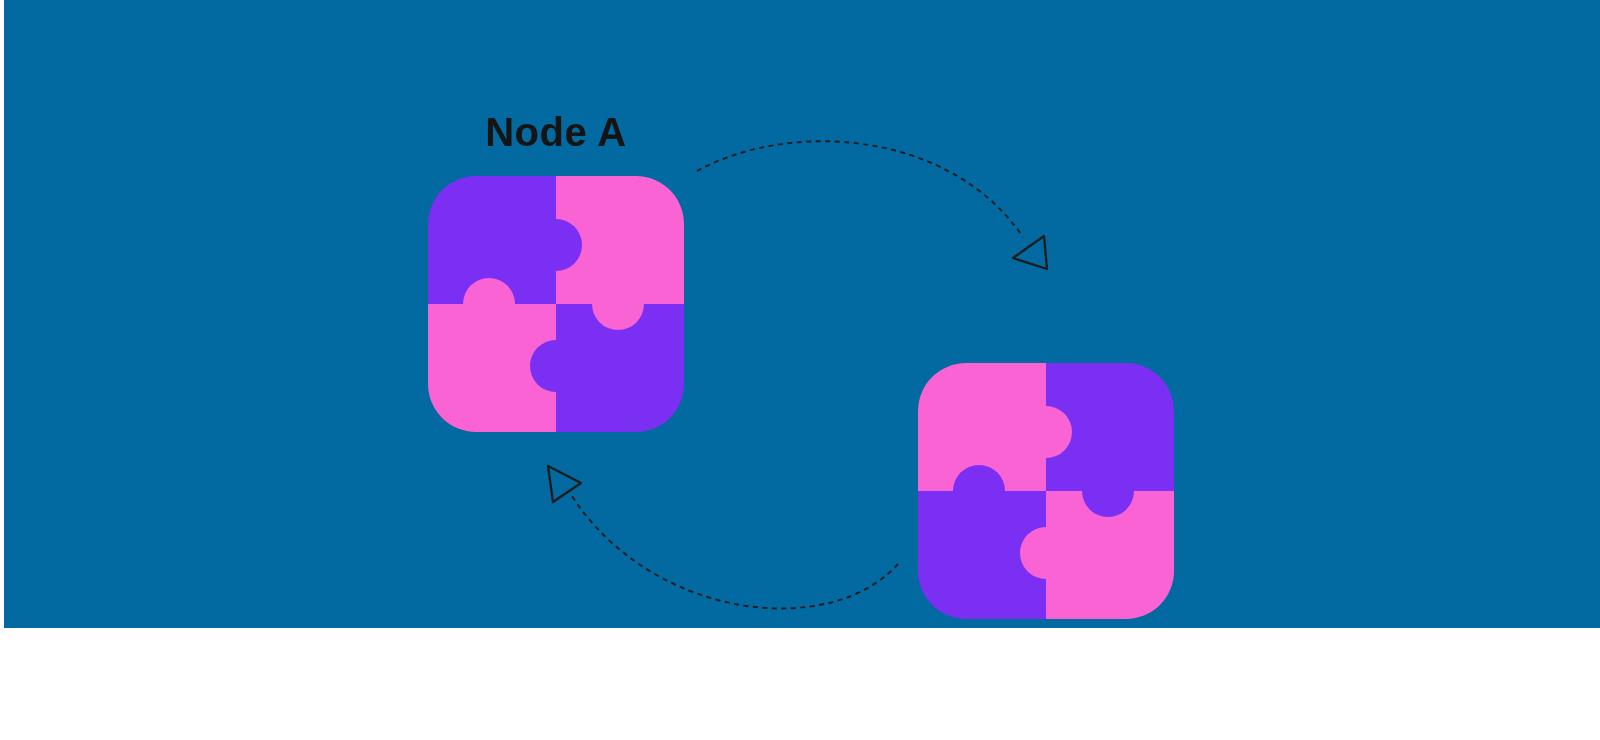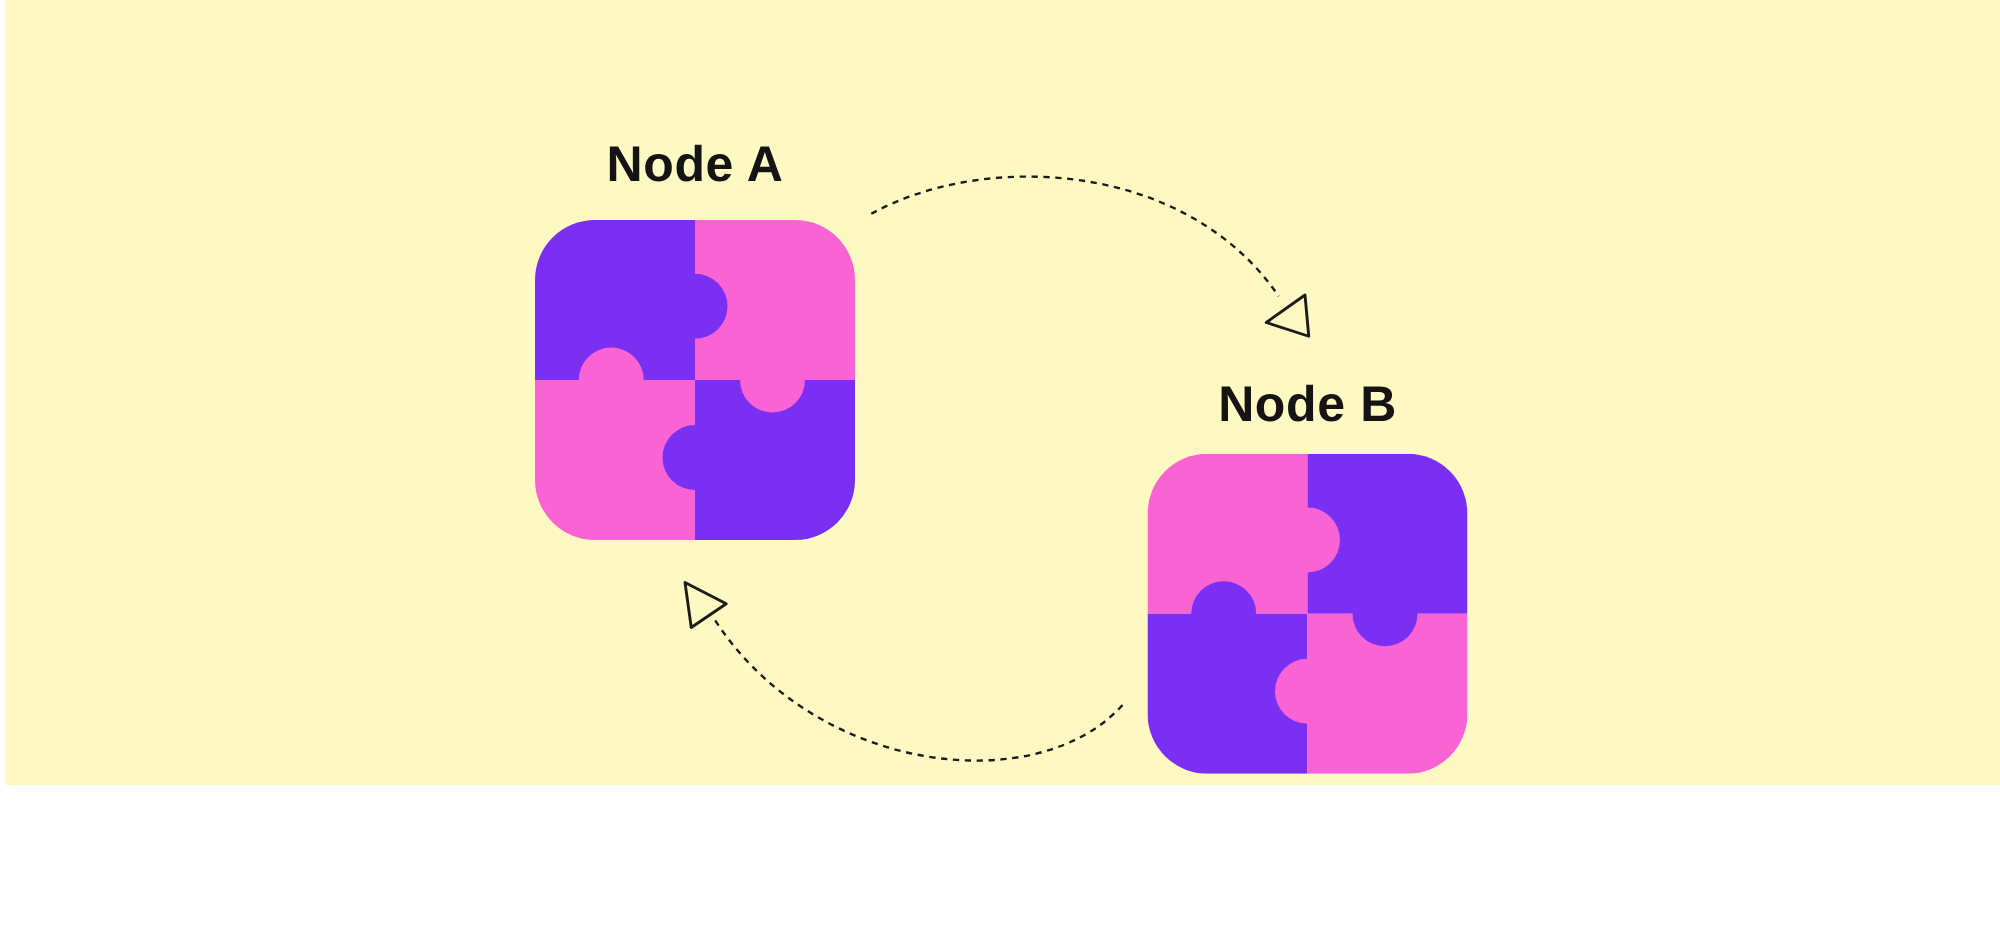--- a/index.html
+++ b/index.html
@@ -9,21 +9,21 @@
     height: 740px;
     background: #ffffff;
     overflow: hidden;
     font-family: "Liberation Sans", sans-serif;
   }
   .canvas {
     position: absolute;
     left: 0; top: 0;
     width: 1600px;
     height: 632px;
-    background: #fef9c3;
+    background: #0369a1;
   }
   .edge-strip {
     position: absolute;
     background: #ffffff;
     z-index: 5;
   }
   .edge-left   { left: 0; top: 0; width: 4px; height: 740px; }
   .edge-bottom { left: 0; bottom: 0; width: 1600px; height: 4px; }
   .connector-layer {
     position: absolute;
@@ -85,21 +85,20 @@
         <rect x="0" y="128" width="128" height="128" fill="#FA63D3"></rect>
         <rect x="128" y="128" width="128" height="128" fill="#7B2FF2"></rect>
         <circle cx="128" cy="69" r="26" fill="#7B2FF2"></circle>
         <circle cx="61" cy="128" r="26" fill="#FA63D3"></circle>
         <circle cx="190" cy="128" r="26" fill="#FA63D3"></circle>
         <circle cx="128" cy="190" r="26" fill="#7B2FF2"></circle>
       </g>
     </svg>
   </div>
 
-  <div class="node-label label-b">Node B</div>
 
   <div class="node node-b">
     <svg viewBox="0 0 256 256">
       <defs>
         <clipPath id="clipB">
             <rect x="0" y="0" width="256" height="256" rx="48" ry="48"></rect>
           </clipPath>
       </defs>
       <g clip-path="url(#clipB)">
         <rect x="0" y="0" width="128" height="128" fill="#FA63D3"></rect>

